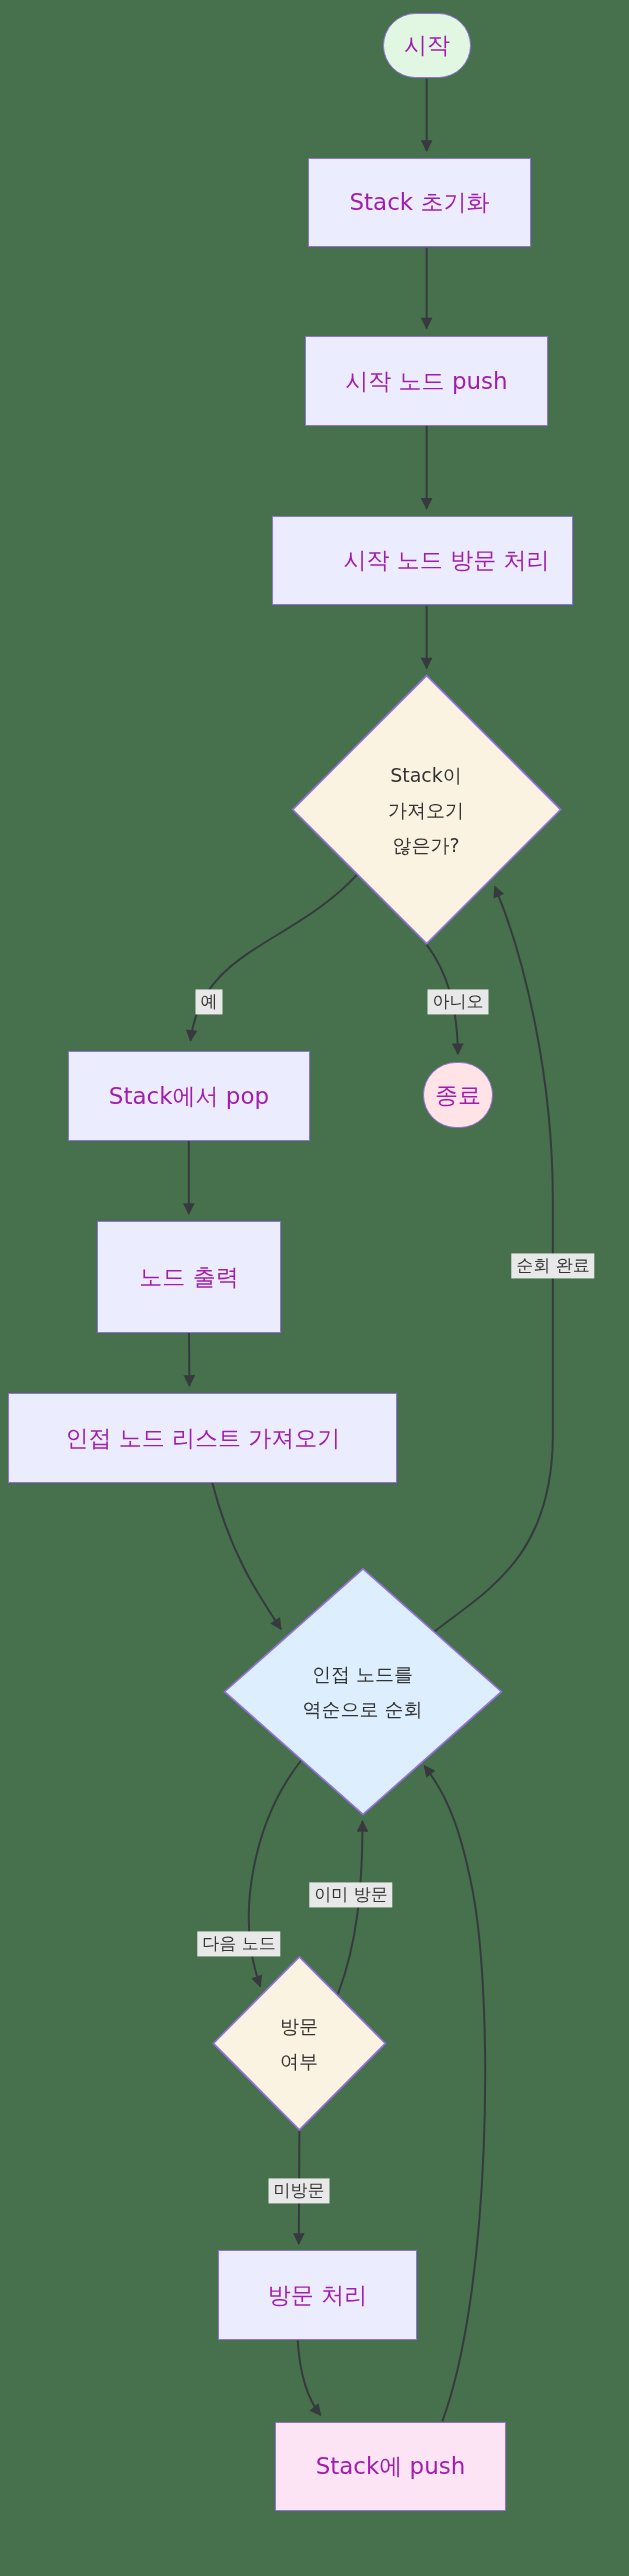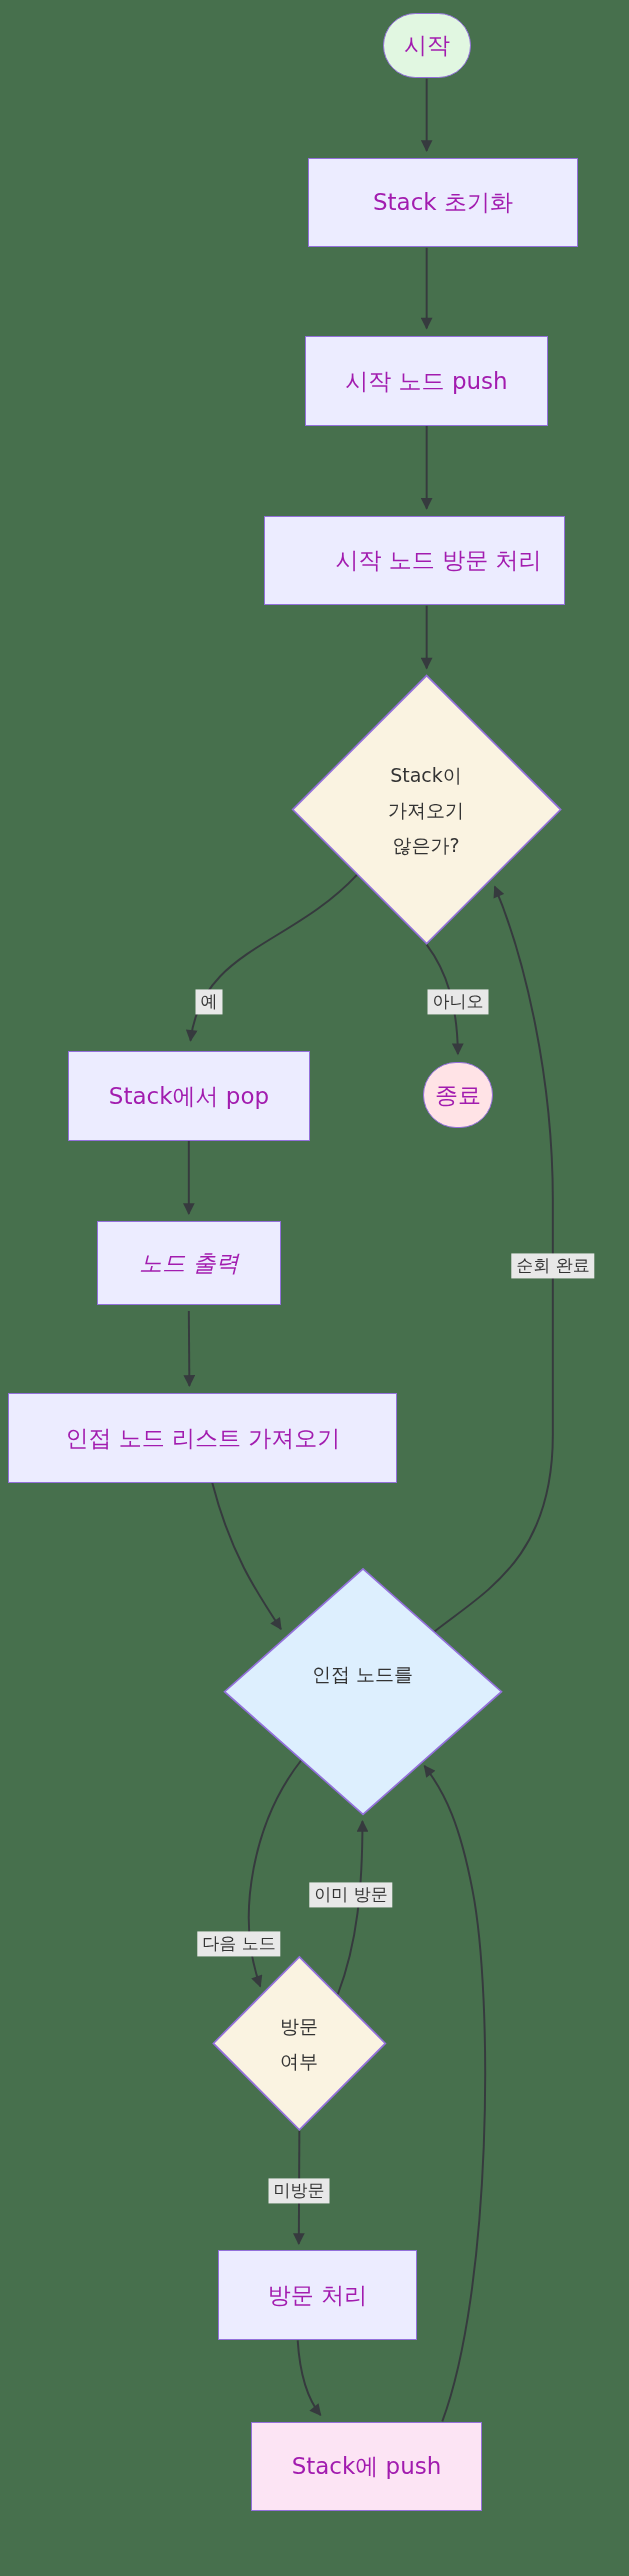--- a/index.html
+++ b/index.html
@@ -20,21 +20,21 @@
     color: #a21caf;
     font-size: 23px;
     display: flex;
     align-items: center;
     justify-content: center;
     text-align: left;
     white-space: nowrap;
   }
   .pill-start { background: #e1f7e1; border-radius: 33px; }
   .pill-end { background: #ffe3e6; border-radius: 33px; }
-  .rect-pink { background: #fce4f4; }
+  .rect-pink { background: #fce4f4; margin-left: 24px; }
   .dtext {
     position: absolute;
     color: #333333;
     font-size: 19px;
     line-height: 35px;
     text-align: center;
     white-space: nowrap;
   }
   .elabel {
     position: absolute;
@@ -79,42 +79,43 @@
 
     <g stroke="#9370db" stroke-width="3">
       <polygon points="764,1210 1004,1450 764,1690 524,1450" fill="#faf3e1"></polygon>
       <polygon points="650,2810 898,3030 650,3250 402,3030" fill="#ddeffe"></polygon>
       <polygon points="536,3505 690,3660 536,3815 382,3660" fill="#faf3e1"></polygon>
     </g>
   </svg>
 
   <div class="node pill-start" style="left:383px; top:13px; width:88px; height:65px;">시작</div>
 
-  <div class="node" style="left:308px; top:158px; width:270px; height:89px;">Stack 초기화</div>
+  <div class="node" style="left:308px; top:158px; width:223px; height:89px;">Stack 초기화</div>
 
   <div class="node" style="left:305px; top:336px; width:243px; height:90px;">시작 노드 push</div>
 
-  <div class="node" style="left:264px; top:516px; width:301px; height:89px;padding-left:48px;">시작 노드 방문 처리</div>
+  <div class="node" style="left:272px; top:516px; width:301px; height:89px;padding-left:48px;">시작 노드 방문 처리</div>
 
   <div class="dtext" style="left:348px; top:758px; width:156px;">
     <div>Stack이</div>
     <div>가져오기</div>
     <div>않은가?</div>
   </div>
 
   <div class="node" style="left:68px; top:1051px; width:242px; height:90px;">Stack에서 pop</div>
 
   <div class="node pill-end" style="left:423px; top:1062px; width:70px; height:66px;">종료</div>
 
-  <div class="node" style="left:97px; top:1221px; width:184px; height:84px;font-style:italic;">노드 출력</div>
+  <div class="node" style="left:97px; top:1221px; width:184px; height:112px;">노드 출력</div>
 
   <div class="node" style="left:8.4px; top:1393px; width:389px; height:90px;">인접 노드 리스트 가져오기</div>
 
   <div class="dtext" style="left:262px; top:1657px; width:201px;">
     <div>인접 노드를</div>
+    <div>역순으로 순회</div>
   </div>
 
   <div class="dtext" style="left:243px; top:2009px; width:112px;">
     <div>방문</div>
     <div>여부</div>
   </div>
 
   <div class="node" style="left:198px; top:2250px; width:199px; height:90px;margin-left:20px;">방문 처리</div>
 
   <div class="node rect-pink" style="left:251px; top:2422px; width:231px; height:89px;">Stack에 push</div>

